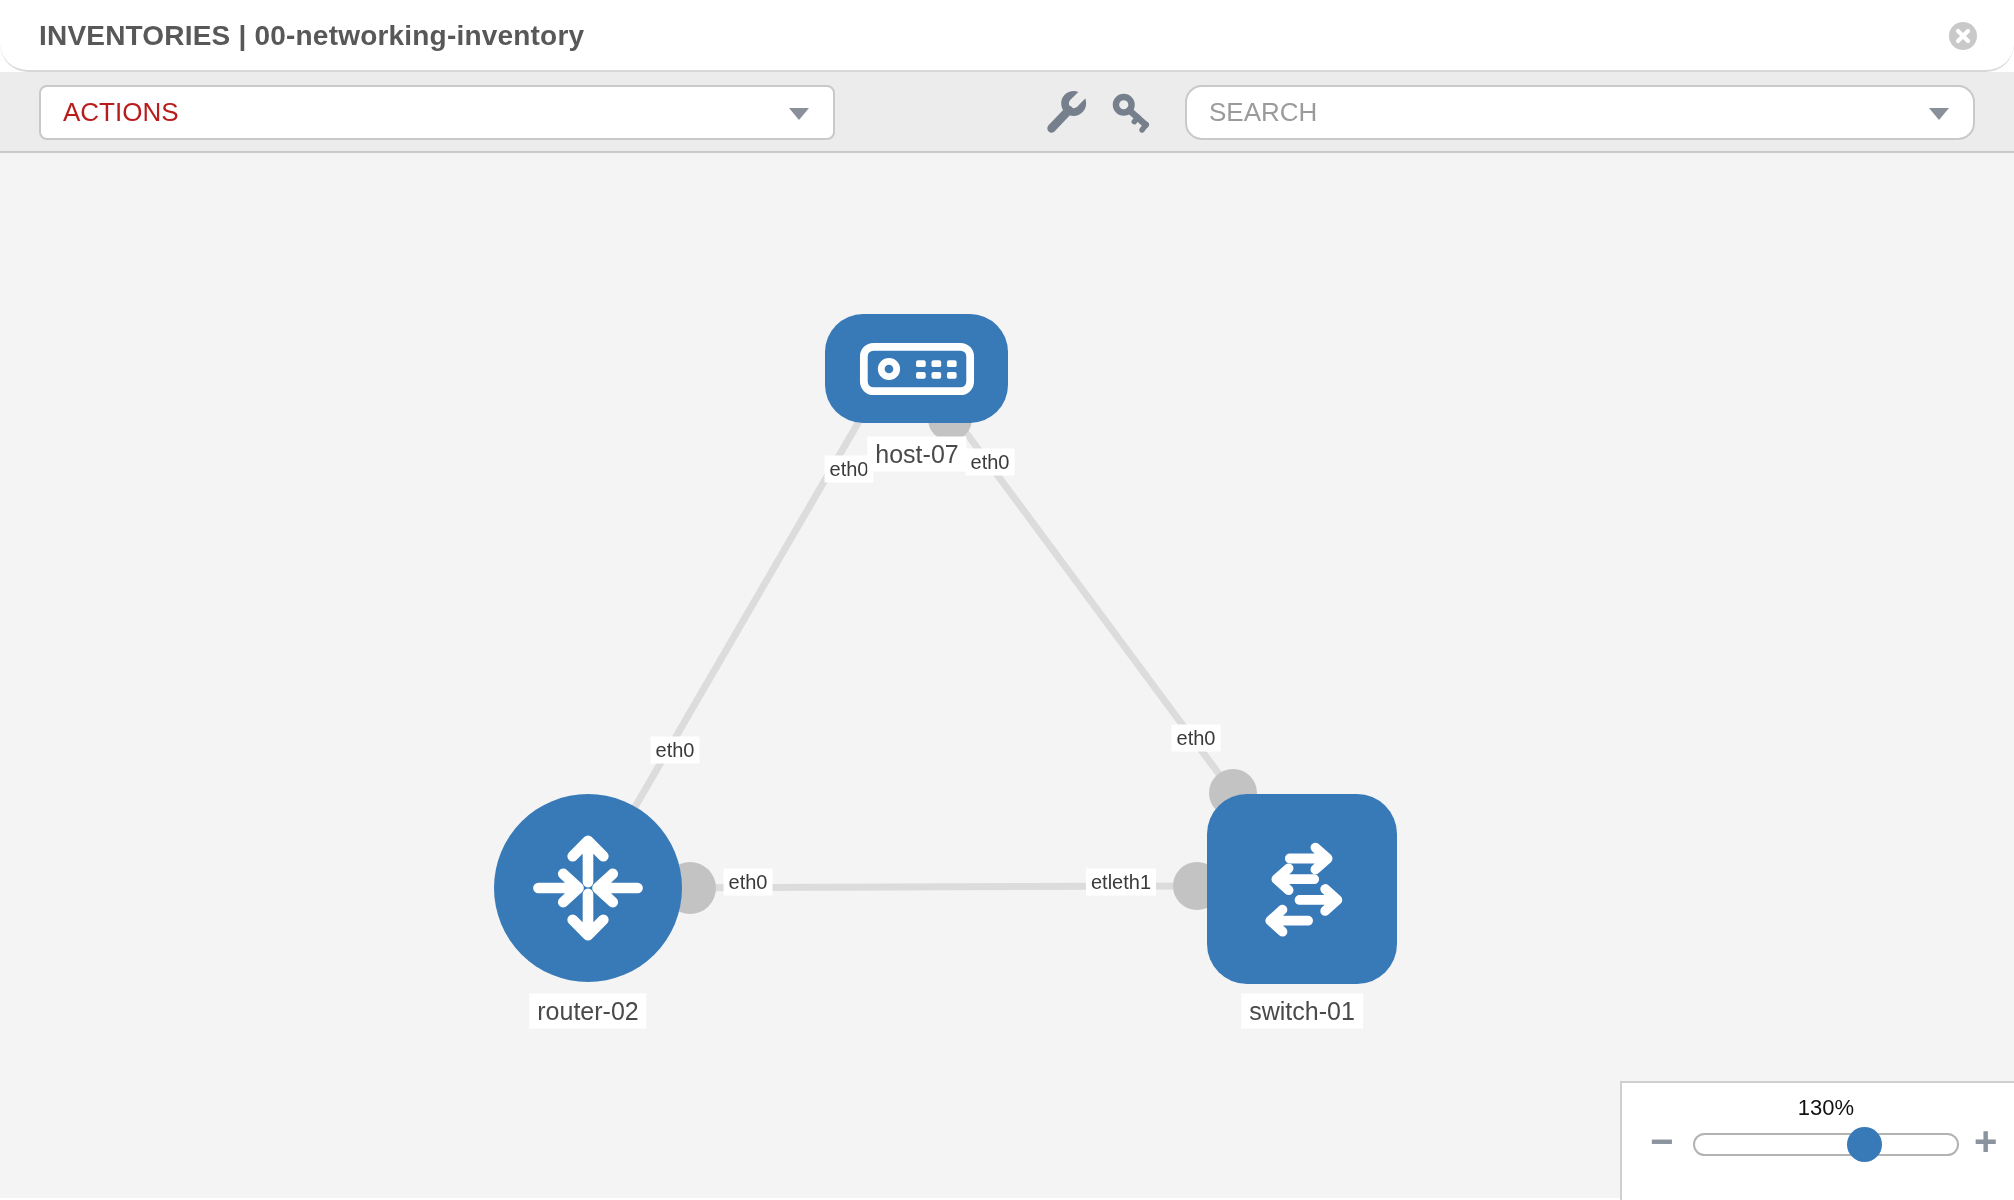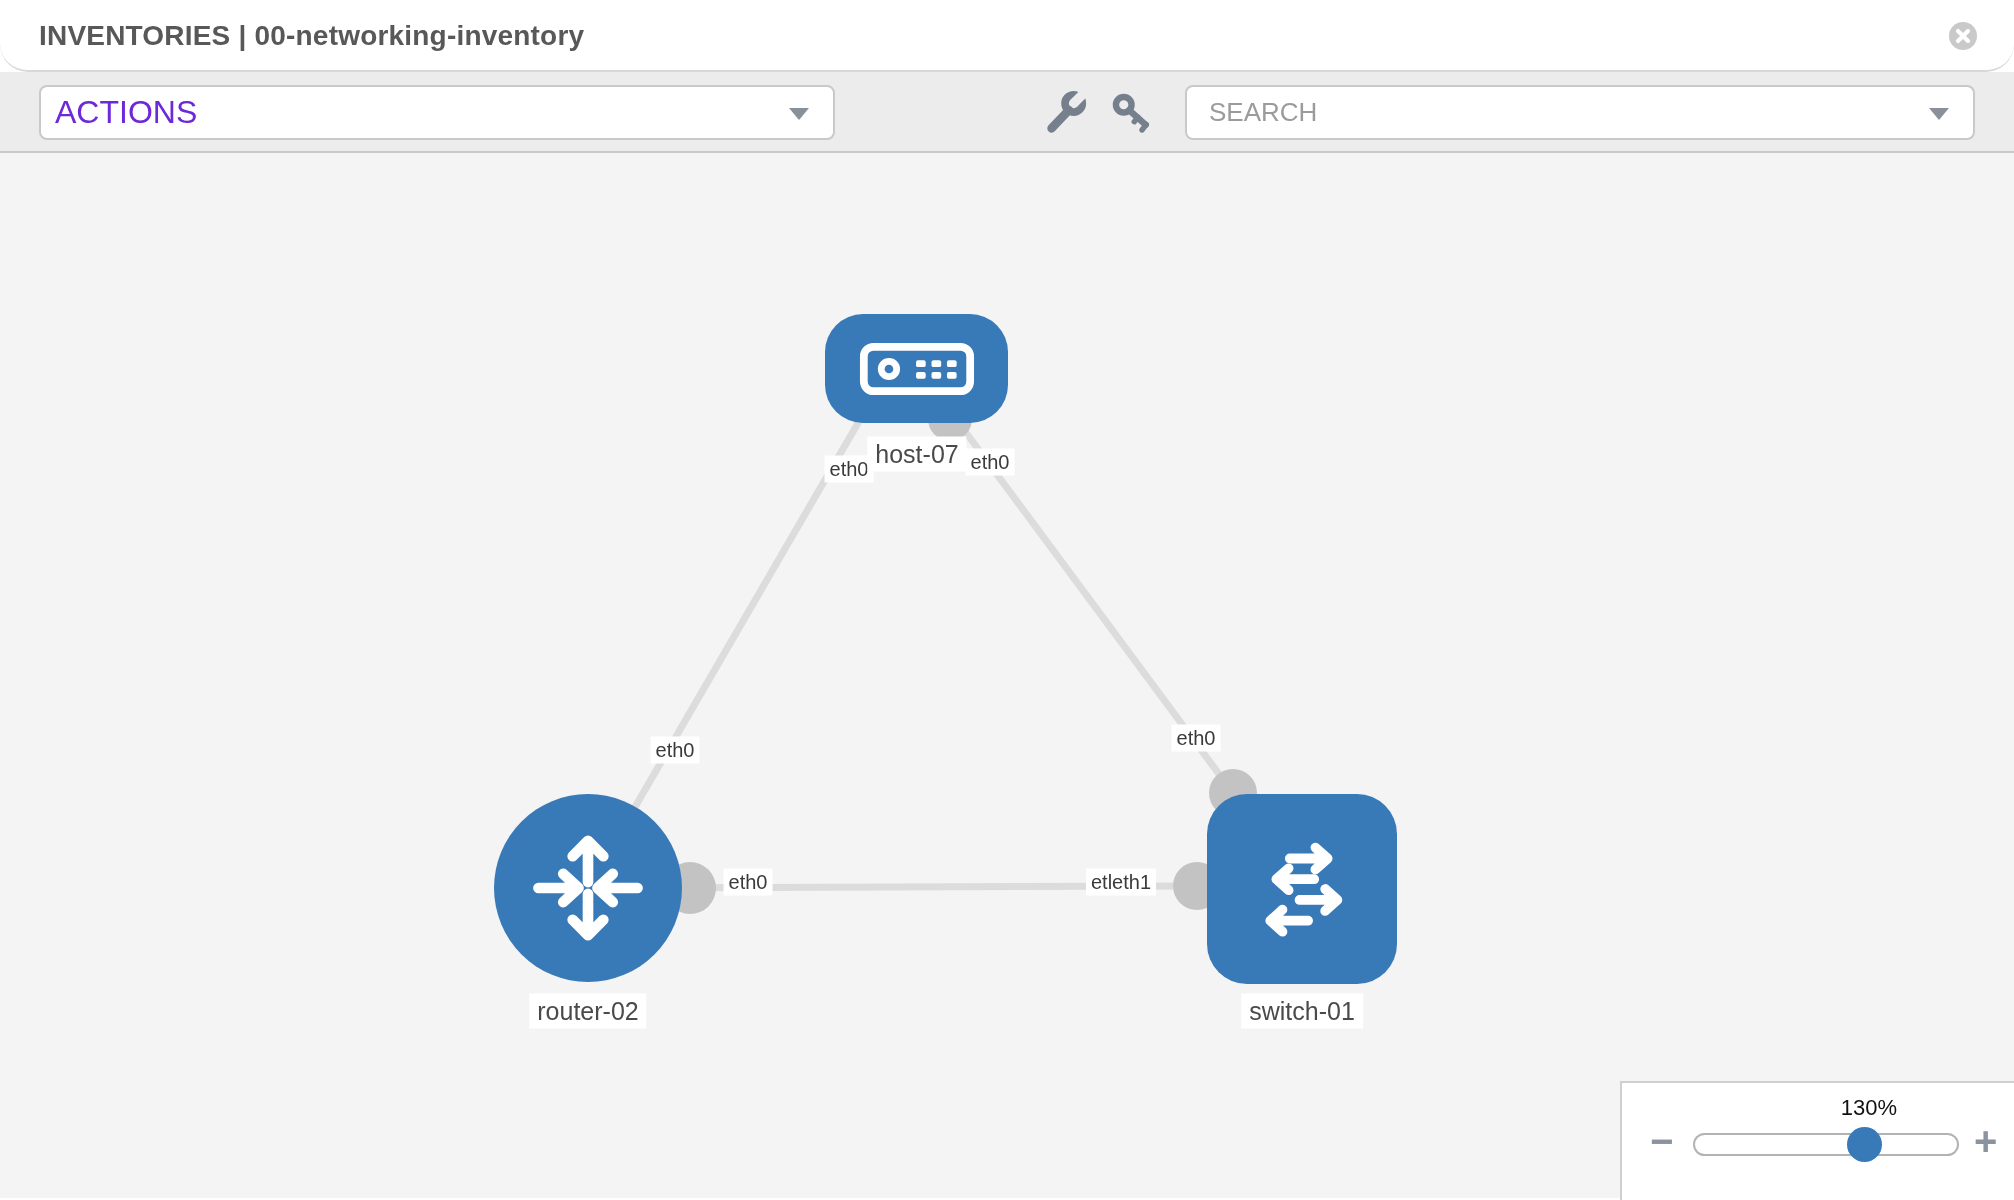--- a/index.html
+++ b/index.html
@@ -10,29 +10,29 @@
   .header { position:relative; height:72px; background:#fff; border-bottom:2px solid #d8d8d8;border-radius:28px; }
   .header-title { position:absolute; left:39px; top:0; line-height:72px;
                   font-size:28px; font-weight:bold; color:#585858; letter-spacing:0.2px; }
   .close-btn { position:absolute; right:36px; top:21px; width:30px; height:30px; cursor:pointer; }
 
   
   .toolbar { position:relative; height:81px; background:#ececec; border-bottom:2px solid #c9c9c9; }
   .tb-box { position:absolute; top:13px; height:55px; background:#fff;
             border:2px solid #c9c9c9; border-radius:8px; }
   .actions-box { left:39px; width:796px; cursor:pointer; }
-  .actions-label { position:absolute; left:14px; top:0; line-height:51px; font-size:32px; color:#6d28d9; }
+  .actions-label { position:absolute; left:22px; top:0; line-height:51px; font-size:26px; color:#b91c1c; }
   .caret { position:absolute; right:24px; top:21px; width:0; height:0;
            border-left:10px solid transparent; border-right:10px solid transparent;
            border-top:12px solid #8a909a; }
   .tool-btn { position:absolute; top:16px; width:52px; height:50px; cursor:pointer;
               display:flex; align-items:center; justify-content:center; }
   .wrench-btn { left:1040px; }
   .key-btn { left:1106px; }
-  .search-box { left:1185px; width:790px; }
+  .search-box { left:1185px; width:790px;border-radius:17px; }
   .search-input { position:absolute; left:0; top:0; width:720px; height:51px; border:none; outline:none;
                   background:transparent; padding-left:22px; font-size:26px; color:#6b6b6b;
                   font-family:"Liberation Sans", sans-serif; }
   .search-input::placeholder { color:#9b9b9b; opacity:1; }
 
   
   .canvas { position:relative; height:1045px; background:#f4f4f4; overflow:hidden; }
   .links-layer { position:absolute; left:0; top:0; }
 
   .node { position:absolute; background:#3879b8; display:flex; align-items:center; justify-content:center;
@@ -52,21 +52,21 @@
   .lbl-host-right  { left:990px;  top:309px; }
   .lbl-router-top  { left:675px;  top:597px; }
   .lbl-switch-top  { left:1196px; top:585px; }
   .lbl-router-right{ left:748px;  top:729px; }
   .lbl-switch-left { left:1121px; top:729px; }
 
   
   .zoom-panel { position:absolute; left:1620px; top:1081px; width:430px; height:140px;
                 background:#fff; border:2px solid #cfcfcf; z-index:10; }
   .zoom-level { position:absolute; left:204px; top:12px; transform:translateX(-50%);
-                font-size:22px; color:#111;margin-left:43px; }
+                font-size:22px; color:#111; }
   .zoom-minus, .zoom-plus { position:absolute; top:38px; font-size:40px; font-weight:bold;
                 color:#8b939e; cursor:pointer; line-height:40px; }
   .zoom-minus { left:28px; }
   .zoom-plus  { left:352px; }
   .zoom-track { position:absolute; left:71px; top:50px; width:266px; height:23px;
                 background:#fff; border:2px solid #b3b3b3; border-radius:12px; cursor:pointer; }
   .zoom-handle { position:absolute; left:225px; top:44px; width:35px; height:35px;
                  border-radius:50%; background:#3879b8; cursor:grab; }
 </style>
 </head>

